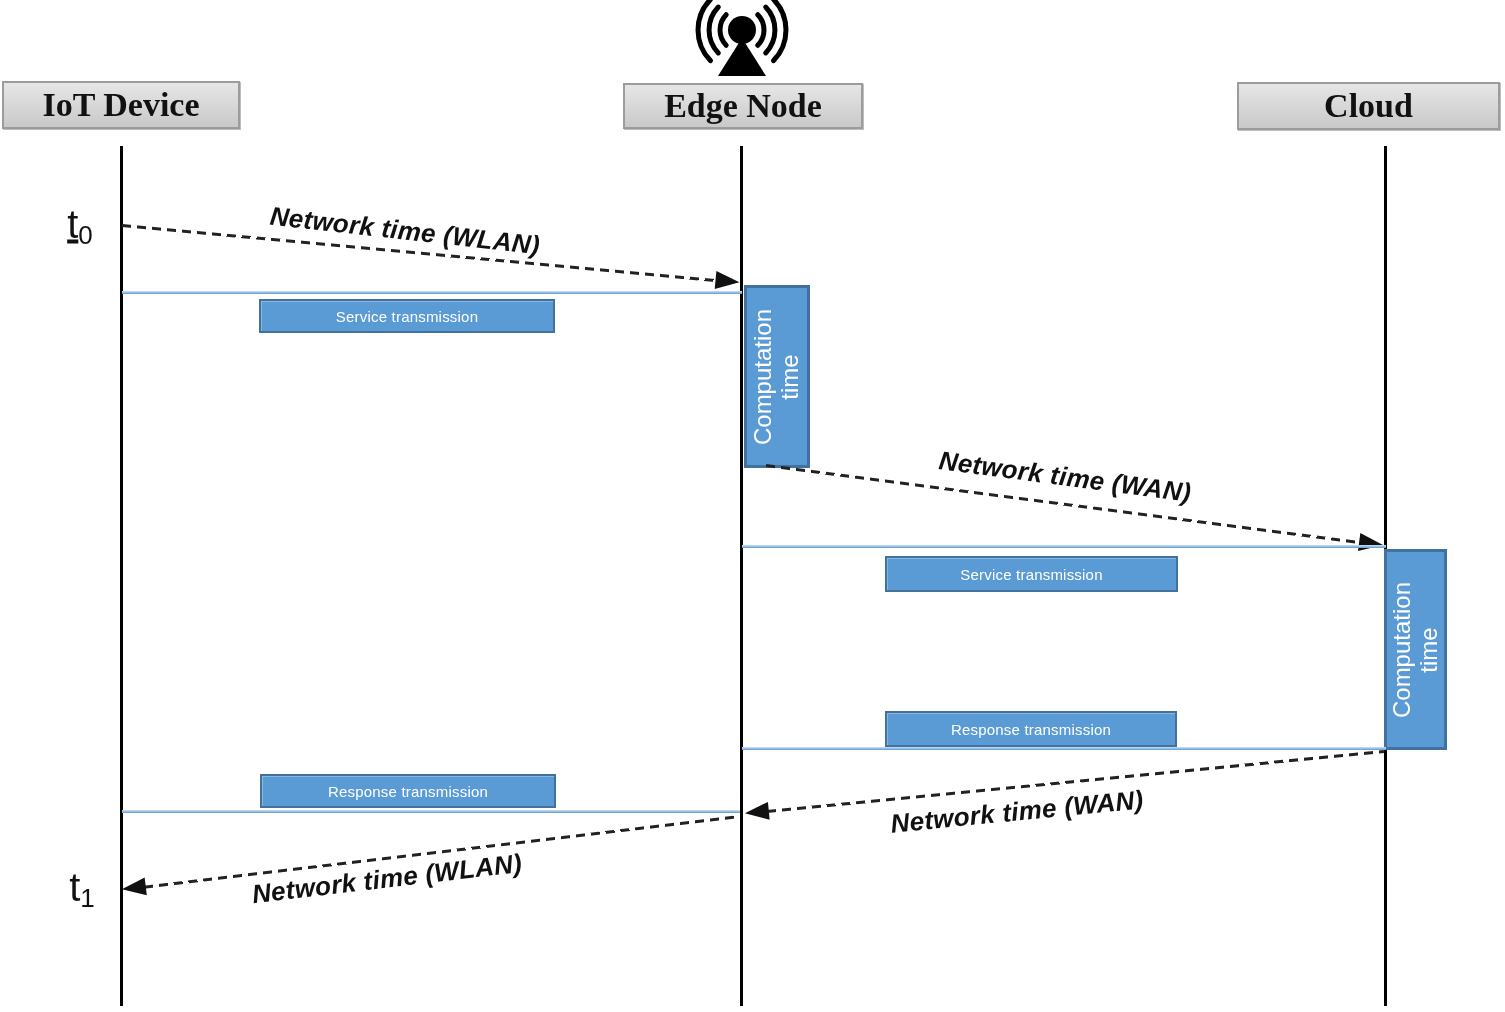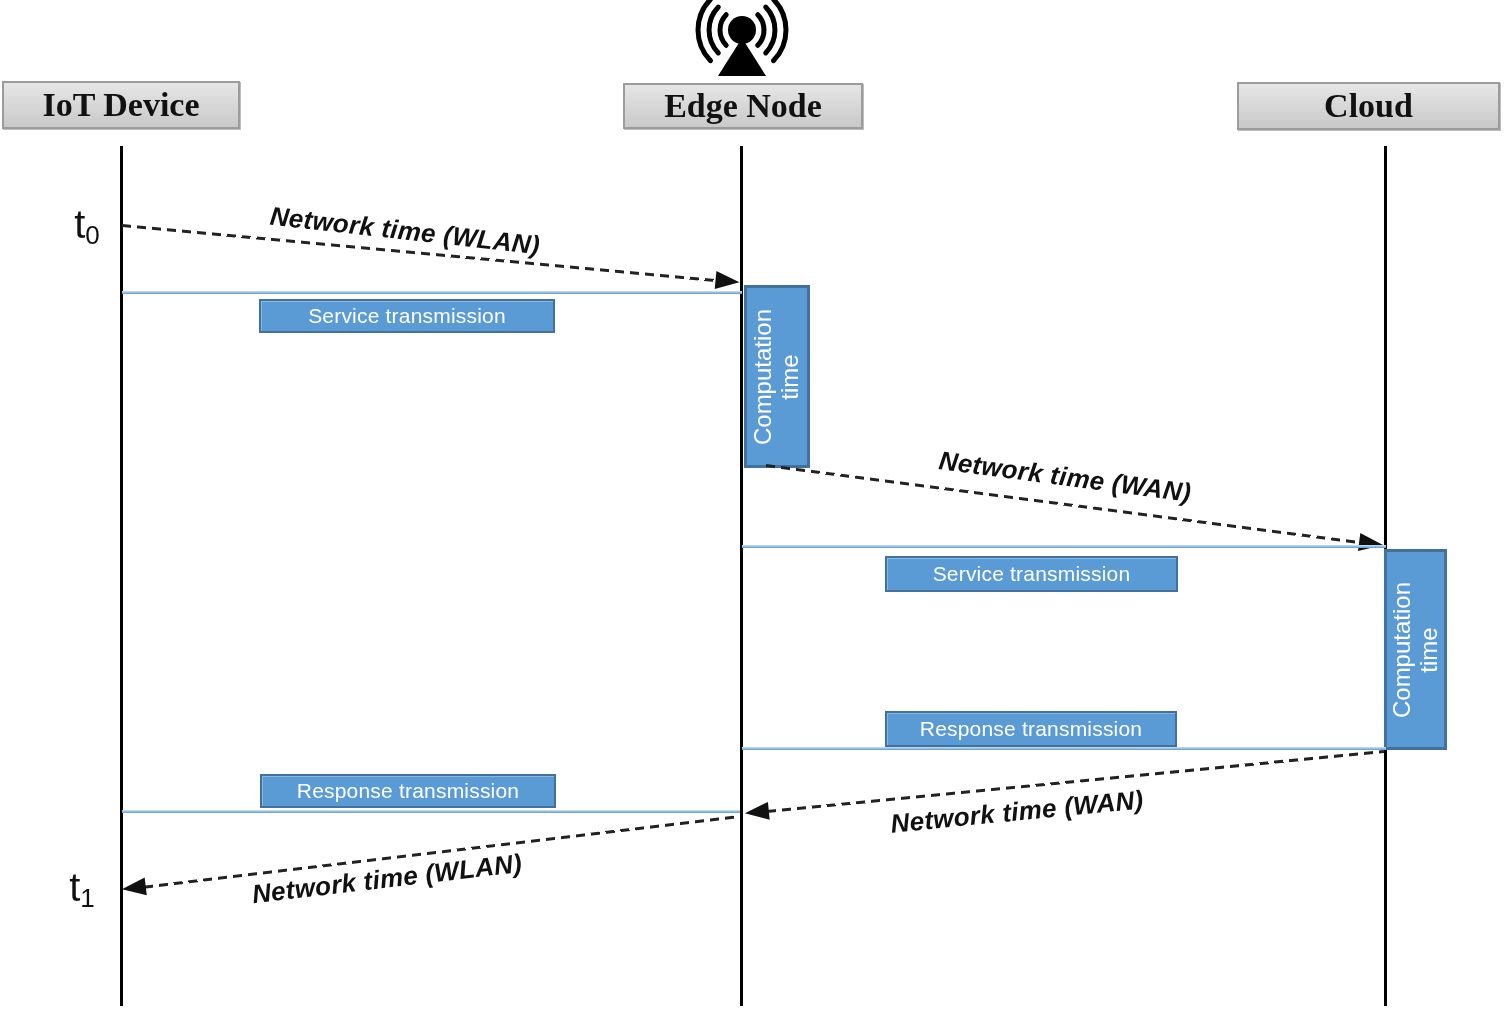--- a/index.html
+++ b/index.html
@@ -41,21 +41,21 @@
     position:absolute;height:3px;
     background:linear-gradient(180deg,#cfe2f3 0%,#9dc3e6 45%,#5b9bd5 100%);
   }
   
   .tbox{
     position:absolute;box-sizing:border-box;
     background:var(--color-box_fill,#5b9bd5);
     border:2px solid var(--color-box_border,#41719c);
     box-shadow:inset 1px 1px 0 rgba(255,255,255,.28);
     display:flex;align-items:center;justify-content:center;
-    color:#fff;font-size:21px;letter-spacing:.2px;
+    color:#fff;font-size:15px;letter-spacing:.2px;
   }
   
   .comp{
     position:absolute;box-sizing:border-box;
     background:var(--color-activation_fill,#5b9bd5);
     border:3px solid var(--color-activation_border,#41719c);
   }
   .vtext{
     position:absolute;left:50%;top:50%;
     transform:translate(-50%,-50%) rotate(-90deg);
@@ -94,21 +94,21 @@
   </div>
 
   <div class="hbox" style="left:2px;top:81px;width:238px;">IoT Device</div>
   <div class="hbox" style="left:623px;top:83px;width:240px;height:46px;">Edge Node</div>
   <div class="hbox" style="left:1237px;top:82px;width:263px;">Cloud</div>
 
   <div class="lifeline" style="left:120px;"></div>
   <div class="lifeline" style="left:740px;"></div>
   <div class="lifeline" style="left:1384px;"></div>
 
-  <div class="tmark" style="left:87px;top:224px;">
+  <div class="tmark" style="left:80px;top:224px;text-decoration:underline;">
     <span>t</span><sub>0</sub>
   </div>
   <div class="tmark" style="left:82px;top:887px;">
     <span>t</span><sub>1</sub>
   </div>
 
   <div class="arrow" style="left:122px;top:226px;width:618px;transform:rotate(5.3deg);">
     <div class="dashline inset-r"></div>
     <div class="head-r"></div>
   </div>

